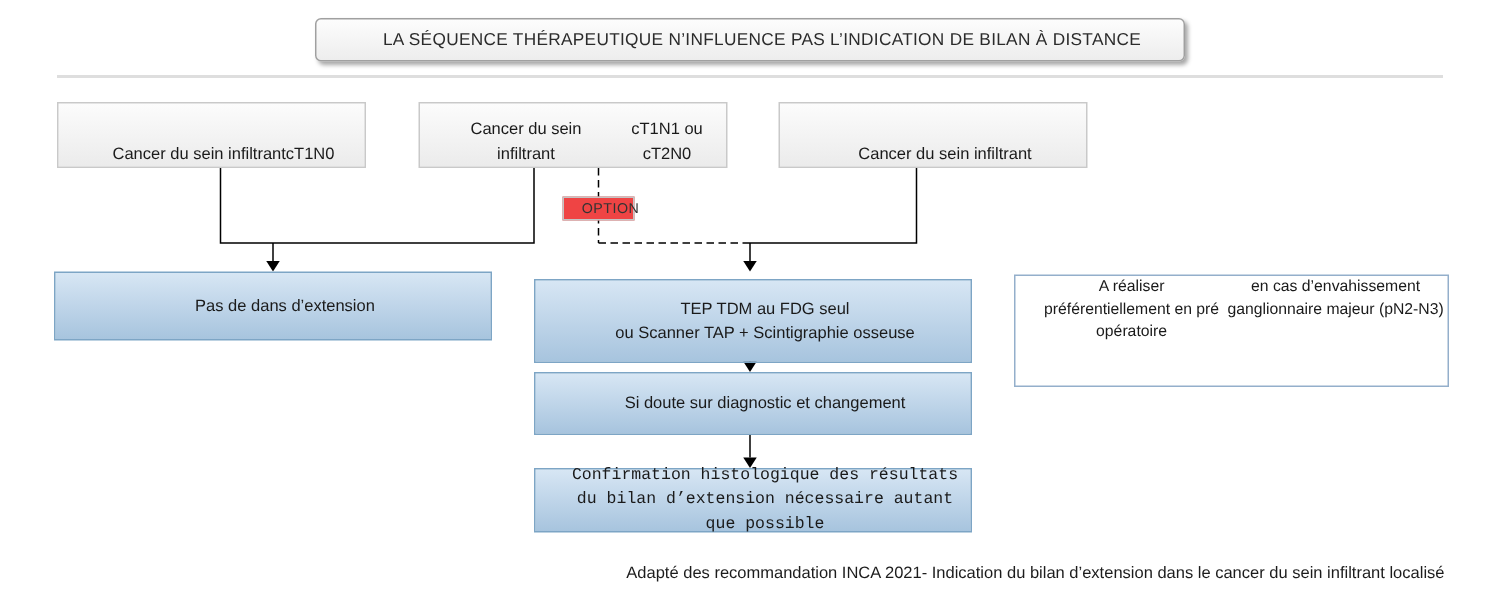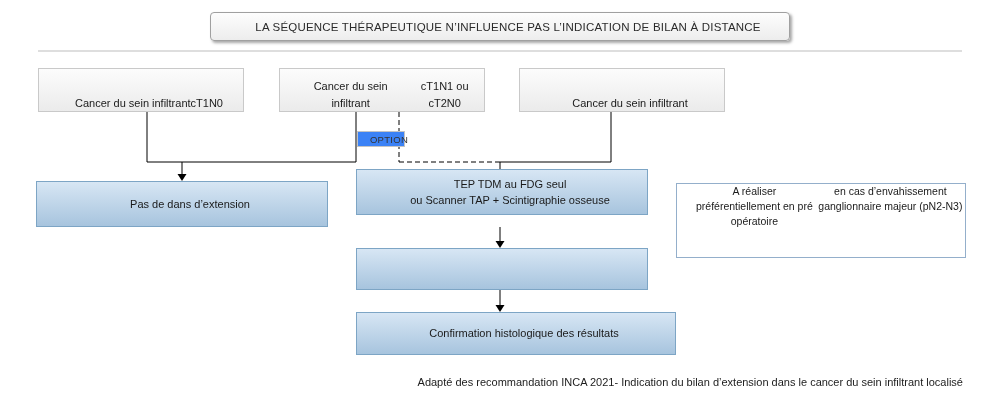--- a/index.html
+++ b/index.html
@@ -34,22 +34,22 @@
     display:flex;align-items:flex-end;justify-content:center;
     font-size:11px;line-height:1.5;text-align:center;z-index:2;
   }
   .blue-box{
     border:1px solid var(--blue-border);
     background:linear-gradient(180deg,var(--blue-top) 0%,var(--blue-bottom) 100%);
     display:flex;flex-direction:column;align-items:center;justify-content:center;
     font-size:11px;line-height:1.5;text-align:center;z-index:2;
   }
   .option-box{
-    left:357px;top:131px;width:48px;height:16px;
-    border:1px solid #c4c4c4;background:#3b82f6;
+    left:375px;top:131px;width:48px;height:16px;
+    border:1px solid #c4c4c4;background:#ef4444;
     display:flex;align-items:center;justify-content:center;
     font-size:9.5px;color:#333;z-index:4;letter-spacing:.3px;
   }
   .note-box{
     left:676px;top:183px;width:290px;height:75px;
     border:1px solid var(--note-border);background:#ffffff;
     display:flex;flex-direction:row;align-items:flex-start;justify-content:center;
     font-size:10.5px;line-height:1.45;text-align:center;z-index:2;
   }
   .note-box .gap{height:14px;}
@@ -101,30 +101,32 @@
 </div>
 
 <div class="abs option-box">
   <span>OPTION</span>
 </div>
 
 <div class="abs blue-box" style="left:36px;top:181px;width:292px;height:46px;">
   <span>Pas de dans d’extension</span>
 </div>
 
-<div class="abs blue-box" style="left:356px;top:169px;width:292px;height:46px;">
+<div class="abs blue-box" style="left:356px;top:186px;width:292px;height:56px;">
   <span>TEP TDM au FDG seul</span>
   <span>ou Scanner TAP + Scintigraphie osseuse</span>
 </div>
 
 <div class="abs blue-box" style="left:356px;top:248px;width:292px;height:42px;">
+  <span>Si doute sur diagnostic et changement</span>
 </div>
 
-<div class="abs blue-box" style="left:356px;top:312px;width:320px;height:43px;">
+<div class="abs blue-box" style="left:356px;top:312px;width:292px;height:43px;font-family:Liberation Mono, monospace;">
   <span>Confirmation histologique des résultats</span>
+  <span>du bilan d’extension nécessaire autant que possible</span>
 </div>
 
 <div class="abs note-box">
   <span class="pre">A réaliser préférentiellement en pré opératoire</span>
   <span class="gap"></span>
   <span class="pre">en cas d’envahissement ganglionnaire majeur (pN2-N3)</span>
 </div>
 
 <div class="abs caption">
   <span>Adapté des recommandation INCA 2021- Indication du bilan d’extension dans le cancer du sein infiltrant localisé</span>

